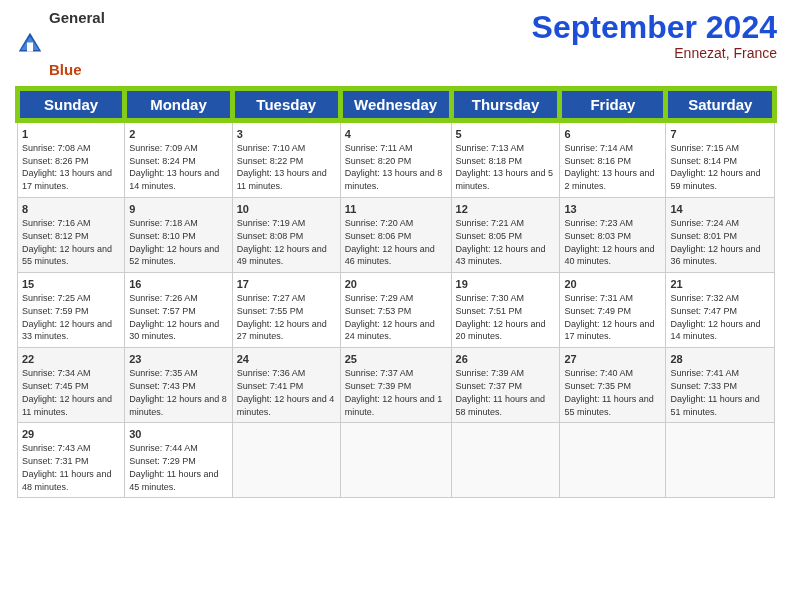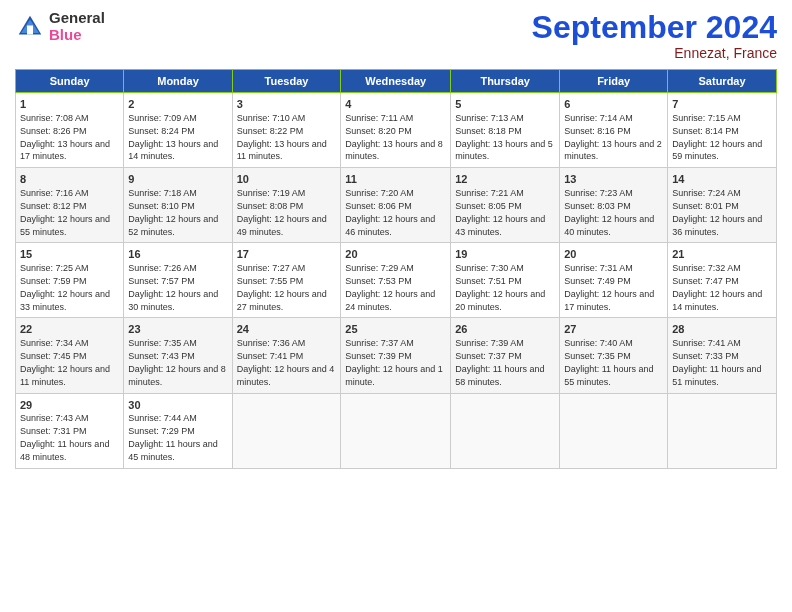--- a/index.html
+++ b/index.html
@@ -33,21 +33,22 @@
       line-height: 1.1;
     }
     .logo-general {
       font-size: 15px;
       font-weight: bold;
       color: #333;
     }
     .logo-blue {
       font-size: 15px;
       font-weight: bold;
-      color: #ec4899;
+      color: #c2410c;
+      margin-top: 35px;
     }
     .logo-icon {
       width: 30px;
       height: 30px;
       margin-right: 4px;
     }
     .title-block {
       text-align: right;
     }
     .month-title {
@@ -62,23 +63,23 @@
     }
     table {
       width: 100%;
       border-collapse: collapse;
       font-size: 9.5px;
     }
     thead tr th {
       background-color: #2255aa;
       color: #fff;
       padding: 5px 4px;
-      font-size: 11px;
+      font-size: 15px;
       font-weight: bold;
-      border: 1px solid #84cc16;
+      border: 5px solid #84cc16;
     }
     tbody tr td {
       vertical-align: top;
       padding: 4px 4px;
       border: 1px solid #ccc;
       width: 113px;
       min-height: 70px;
       background: #fff;
       line-height: 1.35;
     }

